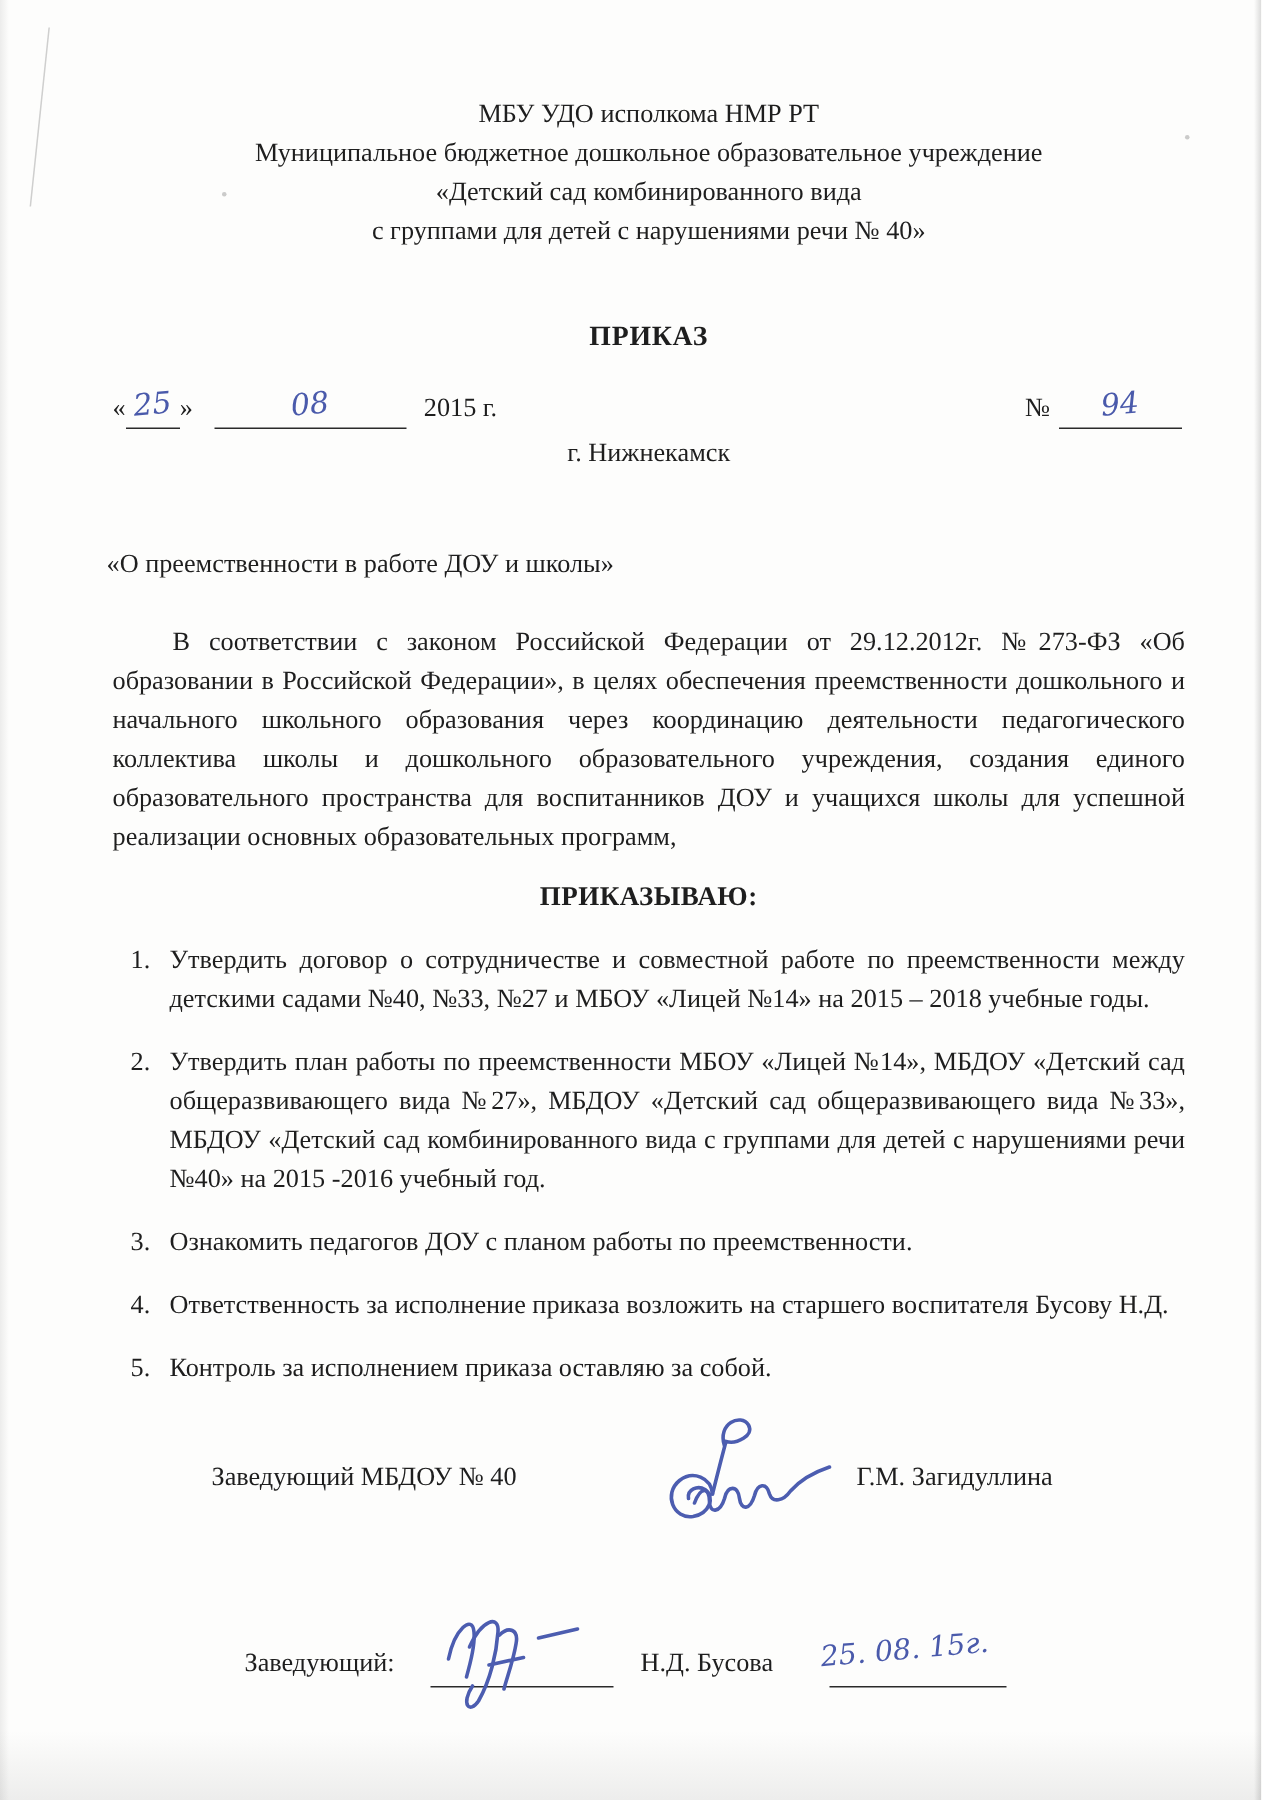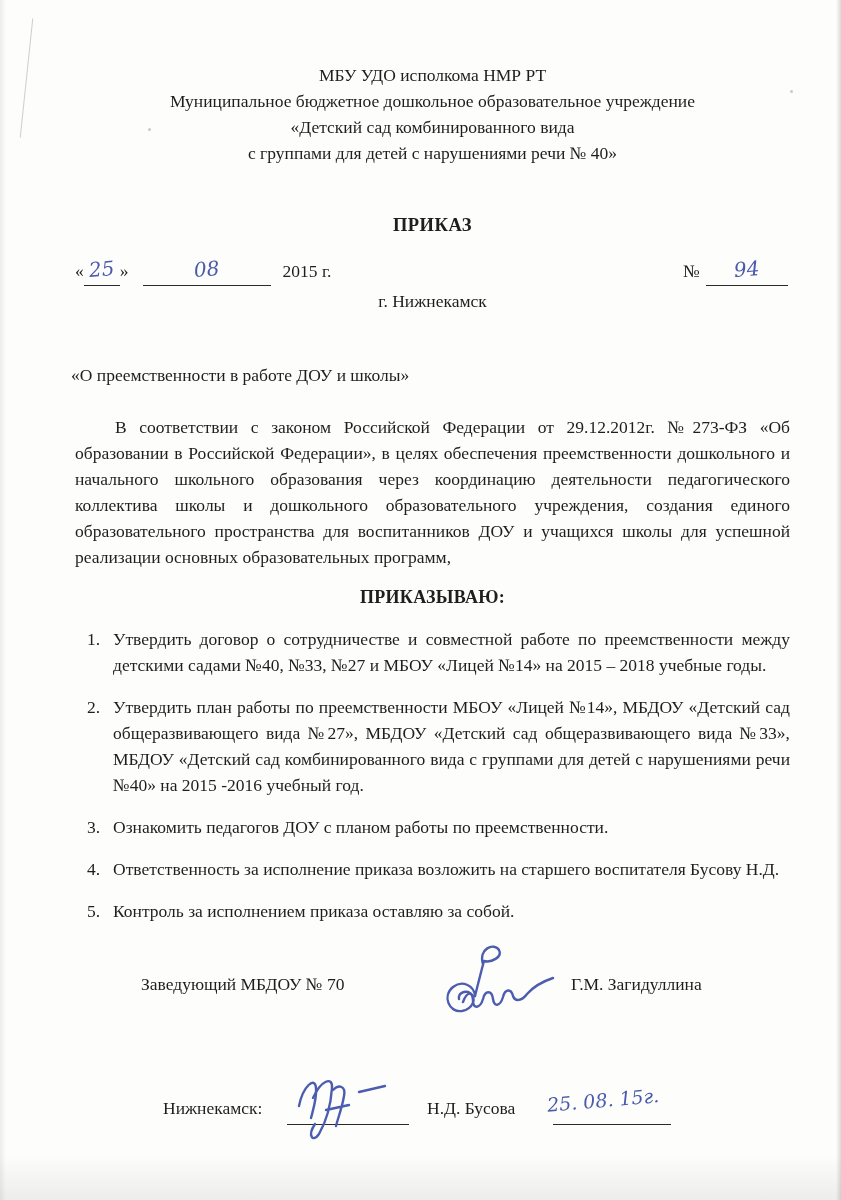--- a/index.html
+++ b/index.html
@@ -131,31 +131,31 @@
         <span class="num">4.</span>
         <span class="txt">Ответственность за исполнение приказа возложить на старшего воспитателя Бусову Н.Д.</span>
       </div>
       <div class="item">
         <span class="num">5.</span>
         <span class="txt">Контроль за исполнением приказа оставляю за собой.</span>
       </div>
     </div>
 
     <div class="sig-row">
-      <span class="sig-pos">Заведующий МБДОУ № 70</span>
+      <span class="sig-pos">Заведующий МБДОУ № 40</span>
       <svg class="sig-svg1" width="118" height="84" viewBox="0 0 118 84" fill="none">
         <path d="M46,24 C41,9 57,2 62,10 C66,17 54,23 47,21 C44,32 41,44 38,56" stroke="#4c5db0" stroke-width="2.4" stroke-linecap="round" fill="none"></path>
         <path d="M38,56 C37,45 25,40 16,47 C5,56 12,73 25,71 C36,69 40,58 33,53 C28,50 21,53 22,59" stroke="#4c5db0" stroke-width="2.4" stroke-linecap="round" fill="none"></path>
         <path d="M26,62 c4,-11 10,-11 10,-1 c0,8 7,8 10,-2 c2,-9 9,-9 10,0 c1,8 7,8 10,-2 c2,-8 8,-9 10,-1 c2,6 9,5 14,-2 c8,-9 17,-13 26,-16" stroke="#4c5db0" stroke-width="2.4" stroke-linecap="round" fill="none"></path>
       </svg>
       <span class="sig-name">Г.М. Загидуллина</span>
     </div>
 
     <div class="ack-row">
-      <span class="ack-label">Нижнекамск:</span>
+      <span class="ack-label">Заведующий:</span>
       <span class="ack-line1"></span>
       <svg class="sig-svg2" width="130" height="86" viewBox="0 0 130 86" fill="none">
         <path d="M16,50 C20,30 32,20 33,32 C34,42 30,54 28,62" stroke="#4c5db0" stroke-width="2.4" stroke-linecap="round" fill="none"></path>
         <path d="M30,42 C38,24 50,20 49,32 C48,46 44,64 36,78 C30,87 24,80 32,68" stroke="#4c5db0" stroke-width="2.4" stroke-linecap="round" fill="none"></path>
         <path d="M50,34 C56,28 63,30 61,40 C59,52 55,62 53,70 M43,54 L66,49" stroke="#4c5db0" stroke-width="2.4" stroke-linecap="round" fill="none"></path>
         <path d="M76,36 L102,30" stroke="#4c5db0" stroke-width="2.4" stroke-linecap="round" fill="none"></path>
       </svg>
       <span class="ack-name">Н.Д. Бусова</span>
       <span class="ack-line2"></span>
       <span class="ack-date hand hand-sm">25. 08. 15г.</span>

